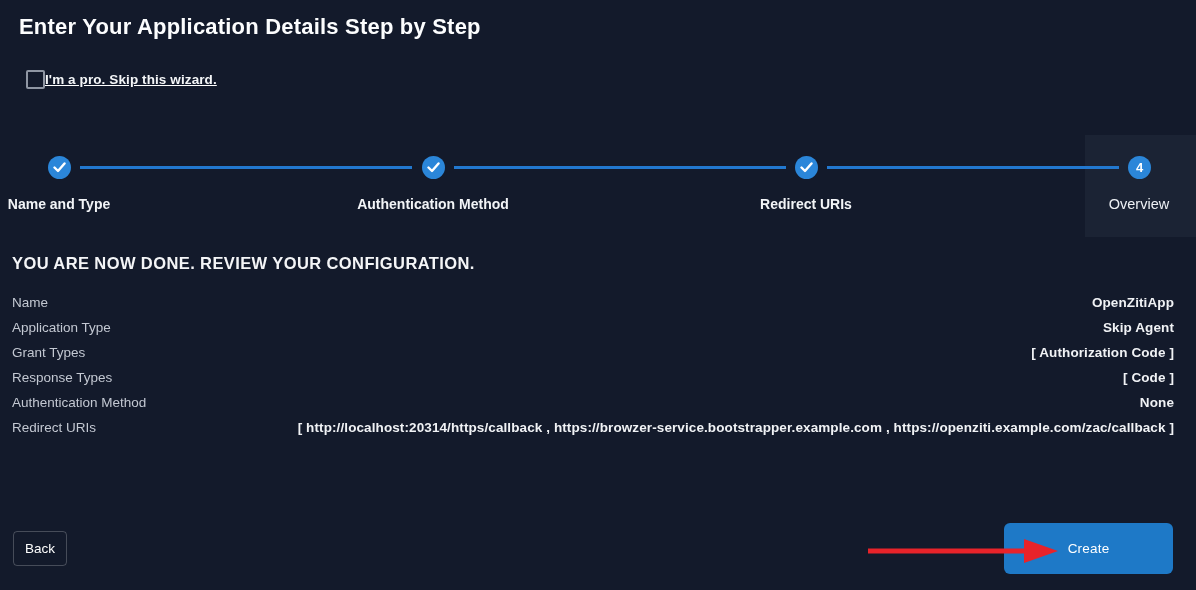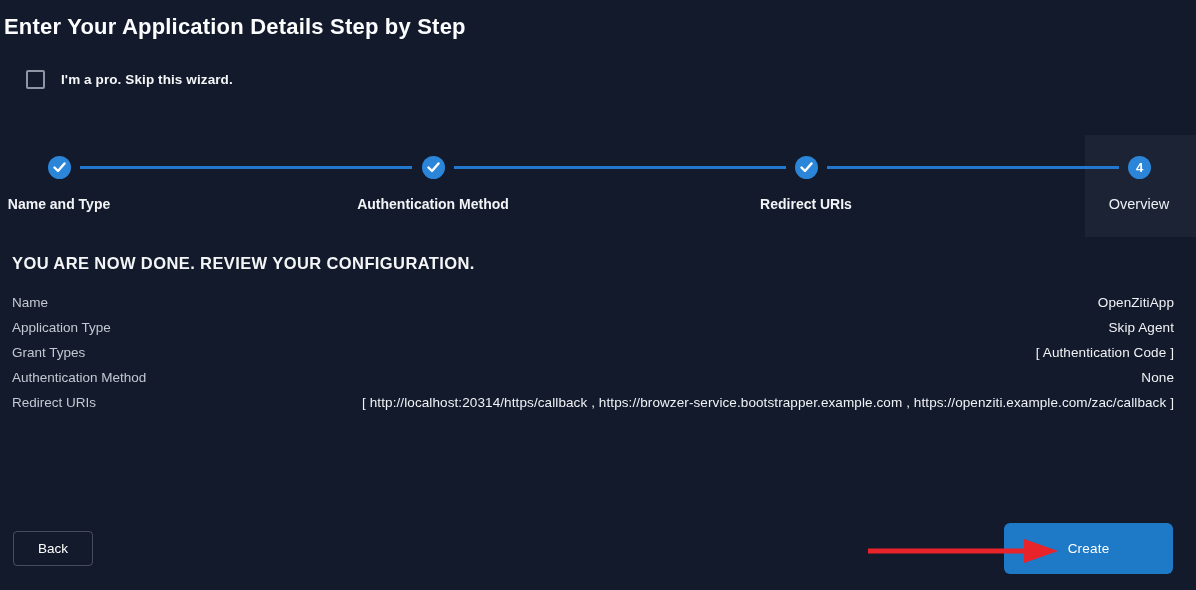--- a/index.html
+++ b/index.html
@@ -6,26 +6,26 @@
   body{
     width:1196px;height:590px;
     background:#131a2b;
     position:relative;
     overflow:hidden;
     font-family:"Liberation Sans",sans-serif;
     color:#ffffff;
     -webkit-font-smoothing:antialiased;
   }
   .page-title{
-    position:absolute;left:4px;top:14px;
+    position:absolute;left:19px;top:14px;
     font-size:22px;font-weight:700;letter-spacing:.2px;color:#fcfdfe;
   }
   .skip-row{
     position:absolute;left:26px;top:70px;
-    display:flex;align-items:center;gap:16px;
+    display:flex;align-items:center;text-decoration:underline;
   }
   .checkbox{
     width:15px;height:15px;flex:0 0 auto;
     border:2px solid #8f96a3;border-radius:2px;
     background:transparent;cursor:pointer;
   }
   .skip-label{font-size:13.5px;font-weight:700;color:#f4f6f8;letter-spacing:.1px;}
 
   
   .step-highlight{
@@ -53,29 +53,29 @@
   
   .review-heading{
     position:absolute;left:12px;top:254px;
     font-size:16.5px;font-weight:600;letter-spacing:.4px;color:#f4f5f7;
   }
   .rows{
     position:absolute;left:12px;top:290px;width:1162px;
   }
   .row{height:25px;display:flex;justify-content:space-between;align-items:center;gap:19px;}
   .row-label{font-size:13.5px;color:#c3c8d2;}
-  .row-value{font-size:13.5px;font-weight:400;color:#f0f2f5;letter-spacing:.1px;text-align:left;}
+  .row-value{font-size:13.5px;font-weight:700;color:#f0f2f5;letter-spacing:.1px;text-align:left;}
 
   
   .back-button{
     position:absolute;left:13px;top:531px;
     background:transparent;border:1px solid rgba(255,255,255,0.22);
     border-radius:4px;color:#fefefe;font-size:13.5px;
     font-family:"Liberation Sans",sans-serif;
-    padding:9px 24px;cursor:pointer;
+    padding:9px 11px;cursor:pointer;
   }
   .create-button{
     position:absolute;left:1004px;top:523px;width:169px;height:51px;
     background:#1e79c7;border:none;border-radius:6px;
     color:#ffffff;font-size:13.5px;letter-spacing:.2px;
     font-family:"Liberation Sans",sans-serif;cursor:pointer;
   }
   .arrow-overlay{
     position:absolute;left:862px;top:537px;z-index:5;pointer-events:none;
   }
@@ -126,21 +126,25 @@
   <div class="row">
     <span class="row-label">Name</span>
     <span class="row-value">OpenZitiApp</span>
   </div>
   <div class="row">
     <span class="row-label">Application Type</span>
     <span class="row-value">Skip Agent</span>
   </div>
   <div class="row">
     <span class="row-label">Grant Types</span>
-    <span class="row-value">[ Authentication Code ]</span>
+    <span class="row-value">[ Authorization Code ]</span>
+  </div>
+  <div class="row">
+    <span class="row-label">Response Types</span>
+    <span class="row-value">[ Code ]</span>
   </div>
   <div class="row">
     <span class="row-label">Authentication Method</span>
     <span class="row-value">None</span>
   </div>
   <div class="row">
     <span class="row-label">Redirect URIs</span>
     <span class="row-value">[ http://localhost:20314/https/callback , https://browzer-service.bootstrapper.example.com , https://openziti.example.com/zac/callback ]</span>
   </div>
 </div>

